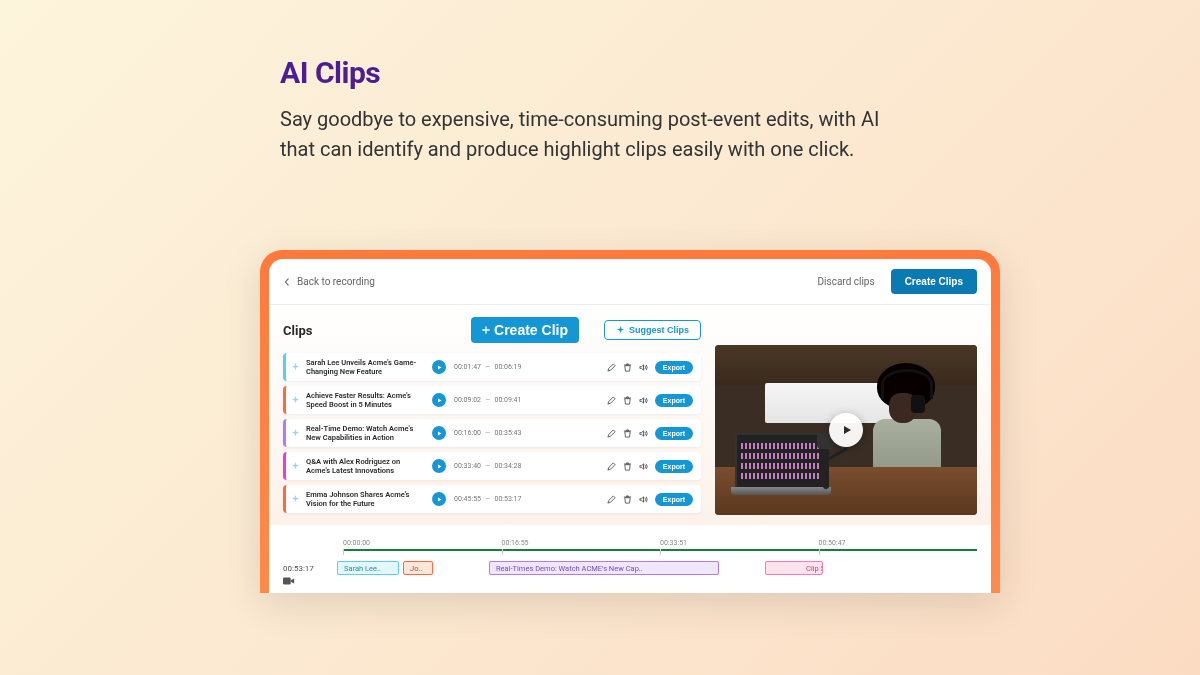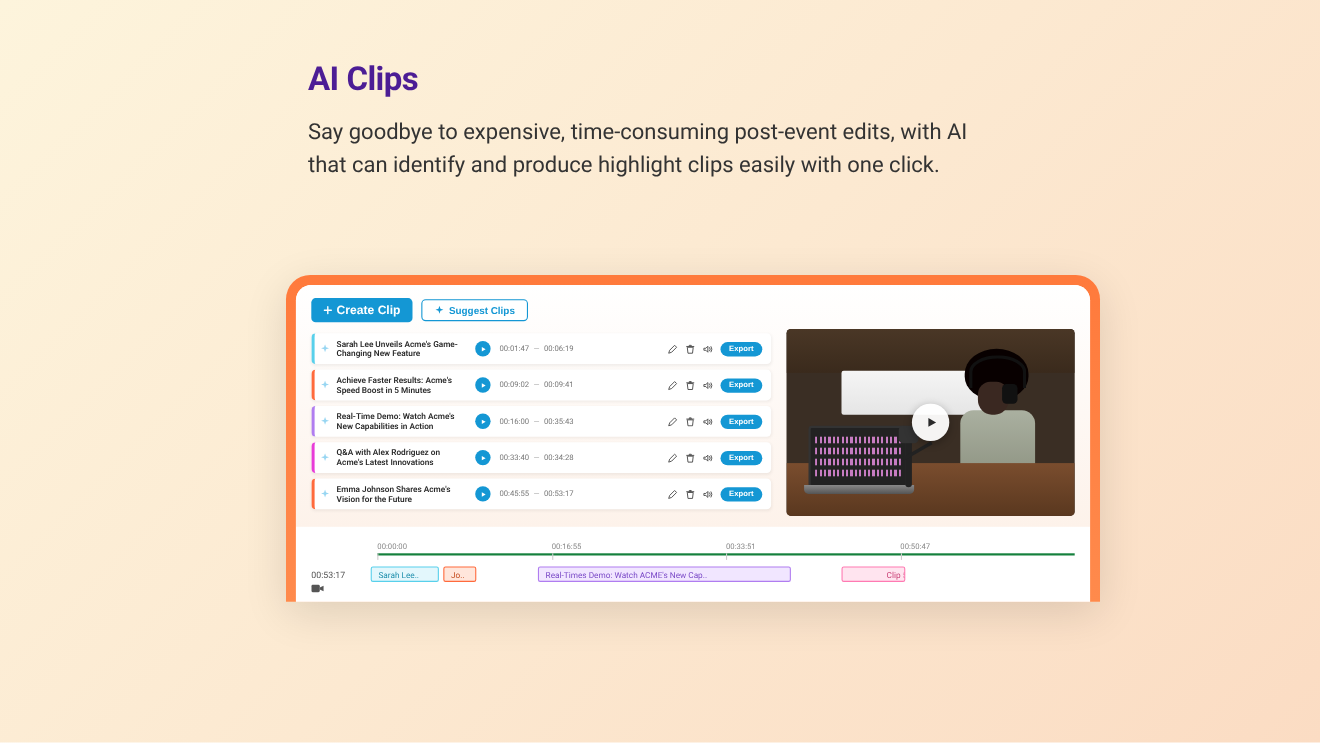--- a/index.html
+++ b/index.html
@@ -85,30 +85,30 @@
 }
 .clips-title {
   font-size: 13px;
   font-weight: 700;
   color: #2a2a2a;
   flex: 1;
 }
 .create-clip-btn {
   background: #1497d4;
   color: #fff;
-  font-size: 11px;
+  font-size: 14px;
   font-weight: 600;
   padding: 5px 11px;
   border-radius: 4px;
   border: none;
   cursor: pointer;
   display: flex;
   align-items: center;
   gap: 4px;
-  margin-right: 8px;
+  margin-right: 25px;
   justify-content: center;
 }
 .suggest-btn {
   background: #fff;
   color: #1497d4;
   border: 1px solid #1497d4;
   font-size: 9px;
   font-weight: 600;
   padding: 4px 11px;
   border-radius: 4px;
@@ -243,24 +243,37 @@
 </head>
 <body>
 
 <div class="page-header">
   <h1 class="page-title">AI Clips</h1>
   <p class="page-subtitle">Say goodbye to expensive, time-consuming post-event edits, with AI that can identify and produce highlight clips easily with one click.</p>
 </div>
 
 <div class="app-wrap">
   <div class="app-shell">
+    <div class="topbar">
+      <div class="back-link">
+        <svg viewBox="0 0 10 10">
+            <path d="M6.5 1 L3 5 L6.5 9" stroke="#666" stroke-width="1.4" fill="none" stroke-linecap="round"></path>
+          </svg>
+        <span>Back to recording</span>
+      </div>
+      <div class="top-actions">
+        <span class="discard">Discard clips</span>
+        <button class="create-clips-btn">Create Clips</button>
+      </div>
+    </div>
 
     <div class="body-row">
       <div class="left-col">
         <div class="clips-header">
+          <div class="clips-title">Clips</div>
           <button class="create-clip-btn">
             <svg width="8" height="8" viewBox="0 0 10 10">
                 <path d="M5 1v8M1 5h8" stroke="#fff" stroke-width="1.6" stroke-linecap="round"></path>
               </svg>
             <span>Create Clip</span>
           </button>
           <button class="suggest-btn">
             <svg width="9" height="9" viewBox="0 0 10 10">
                 <path d="M5 0l1 3 3 1-3 1-1 3-1-3-3-1 3-1z" fill="#1497d4"></path>
               </svg>

